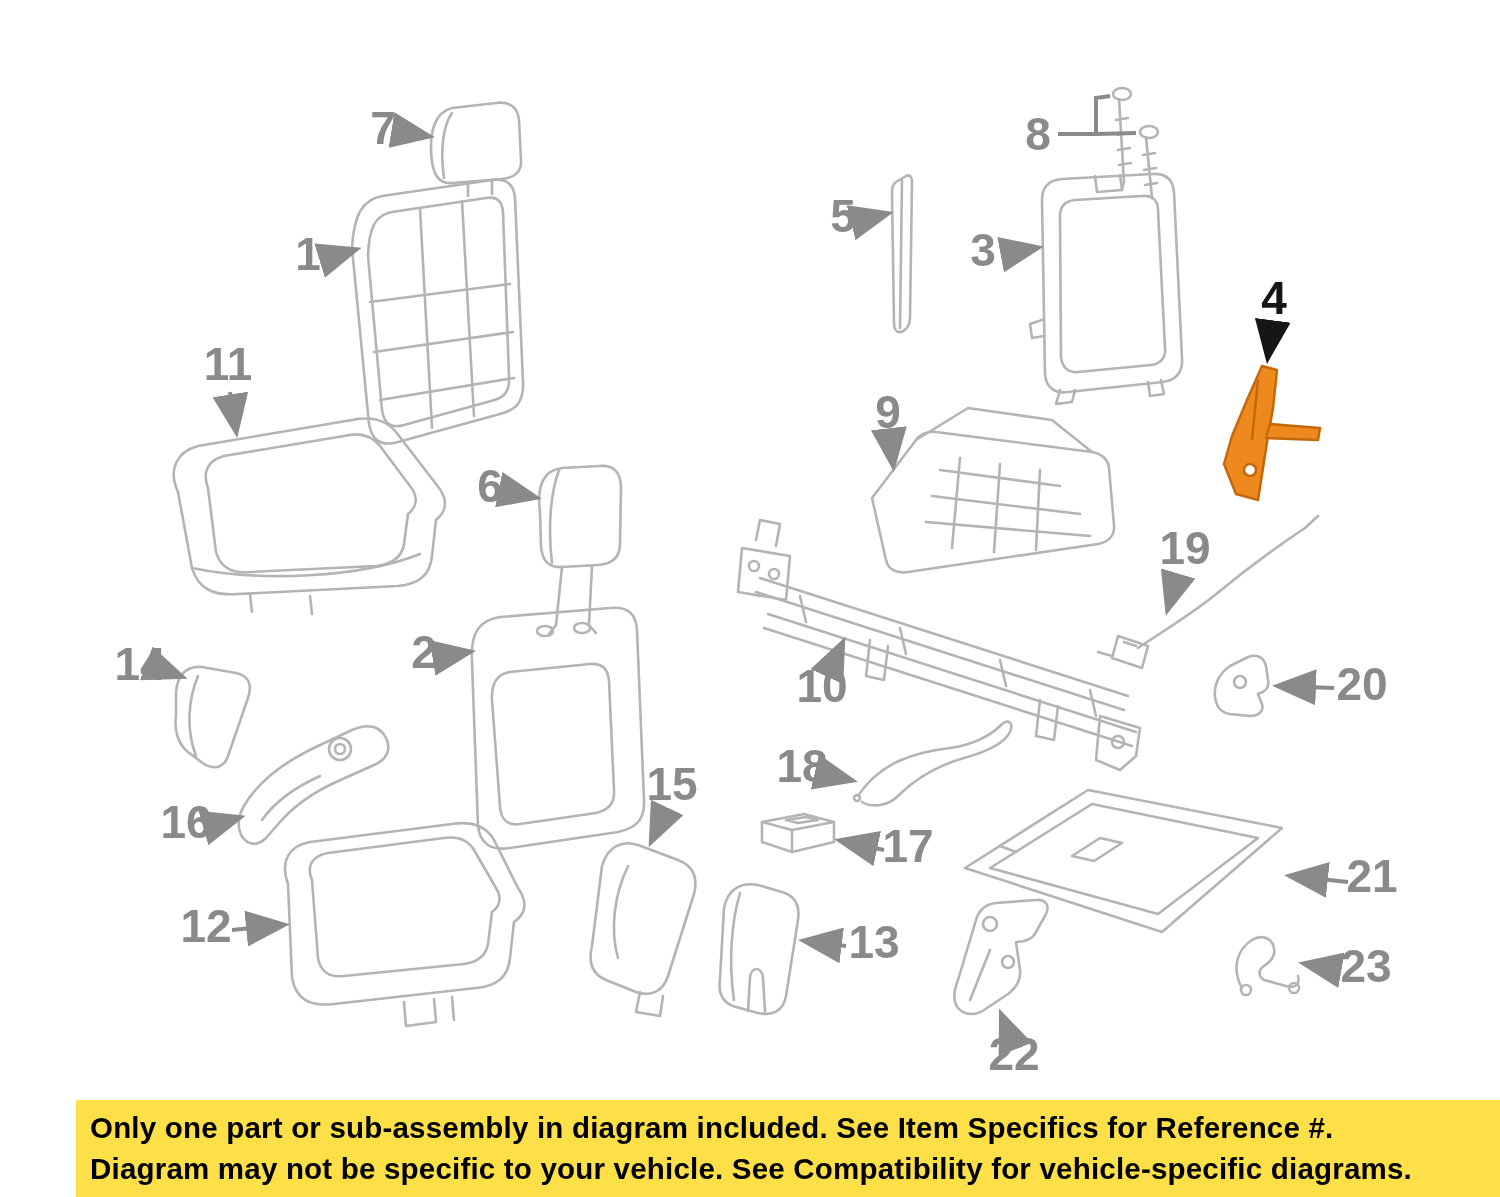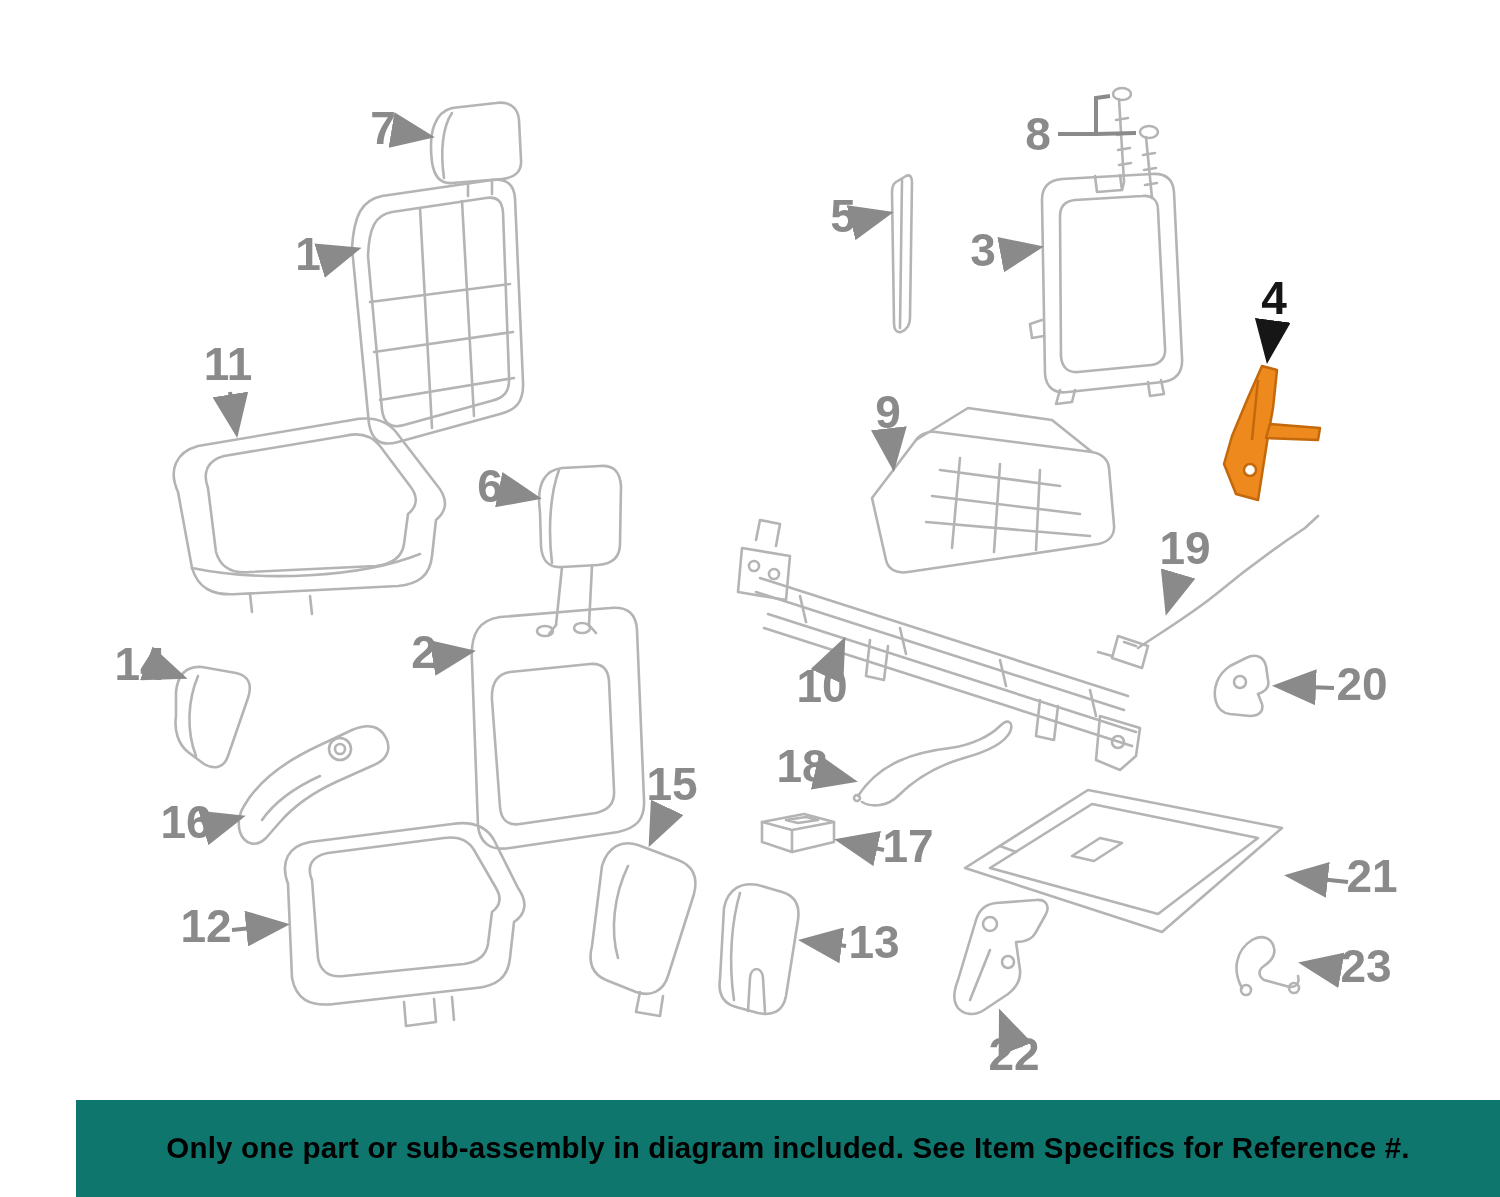--- a/index.html
+++ b/index.html
@@ -12,23 +12,23 @@
   .part-num {
     font-family:"Liberation Sans", sans-serif;
     font-weight:700; font-size:46px; fill:#8a8a8a; text-anchor:middle;
   }
   .part-num-hl { fill:#161616; }
   .leader { stroke:#8a8a8a; stroke-width:4; fill:none; }
   .leader-hl { stroke:#161616; stroke-width:4; fill:none; }
   .ln { stroke:#b4b4b4; stroke-width:2.6; fill:none; stroke-linecap:round; stroke-linejoin:round; }
   .banner {
     position:absolute; left:76px; right:0; top:1100px; bottom:0;
-    background:#0f766e; color:#000;
+    background:#fde047; color:#000;
     display:flex; flex-direction:column; justify-content:center;
-    padding:0 14px; box-sizing:border-box;align-items:center;
+    padding:0 14px; box-sizing:border-box;
   }
   .banner-line {
     font-weight:700; font-size:29.5px; line-height:40.5px; white-space:nowrap;
     letter-spacing:0.2px;
   }
 </style>
 </head>
 <body>
 
 <div class="page">
@@ -324,15 +324,16 @@
 
     <g>
       <path class="leader" d="M1340,970 L1306,964" marker-end="url(#ah)"></path>
       <text class="part-num" x="1366" y="982">23</text>
     </g>
 
   </svg>
 
   <div class="banner">
     <div class="banner-line">Only one part or sub-assembly in diagram included. See Item Specifics for Reference #.</div>
+    <div class="banner-line">Diagram may not be specific to your vehicle. See Compatibility for vehicle-specific diagrams.</div>
   </div>
 
 </div>
 
 </body></html>

